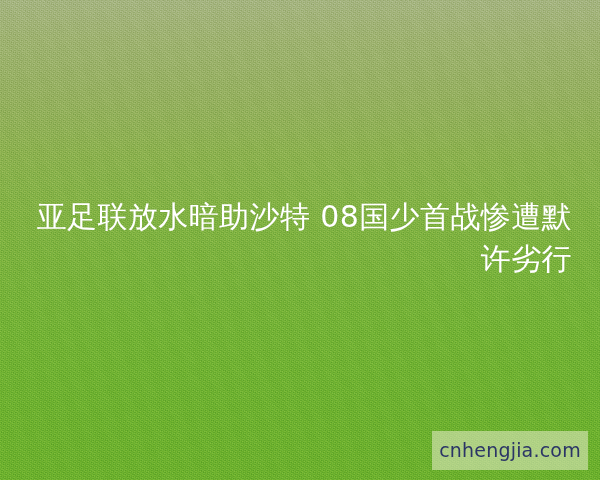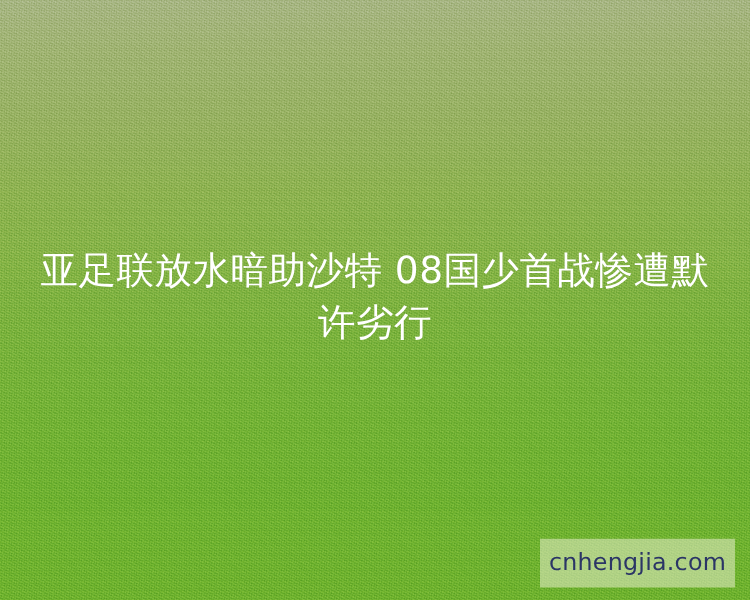--- a/index.html
+++ b/index.html
@@ -88,21 +88,21 @@
     pointer-events: none;
   }
 
   
   .headline-wrap {
     position: absolute;
     left: 0;
     right: 0;
     top: 196px;
     padding: 0 28px;
-    text-align: center;
+    text-align: right;
     pointer-events: none;
   }
 
   .headline {
     margin: 0;
     color: #ffffff;
     font-size: 30px;
     line-height: 42px;
     font-weight: 400;
     letter-spacing: 0.4px;

